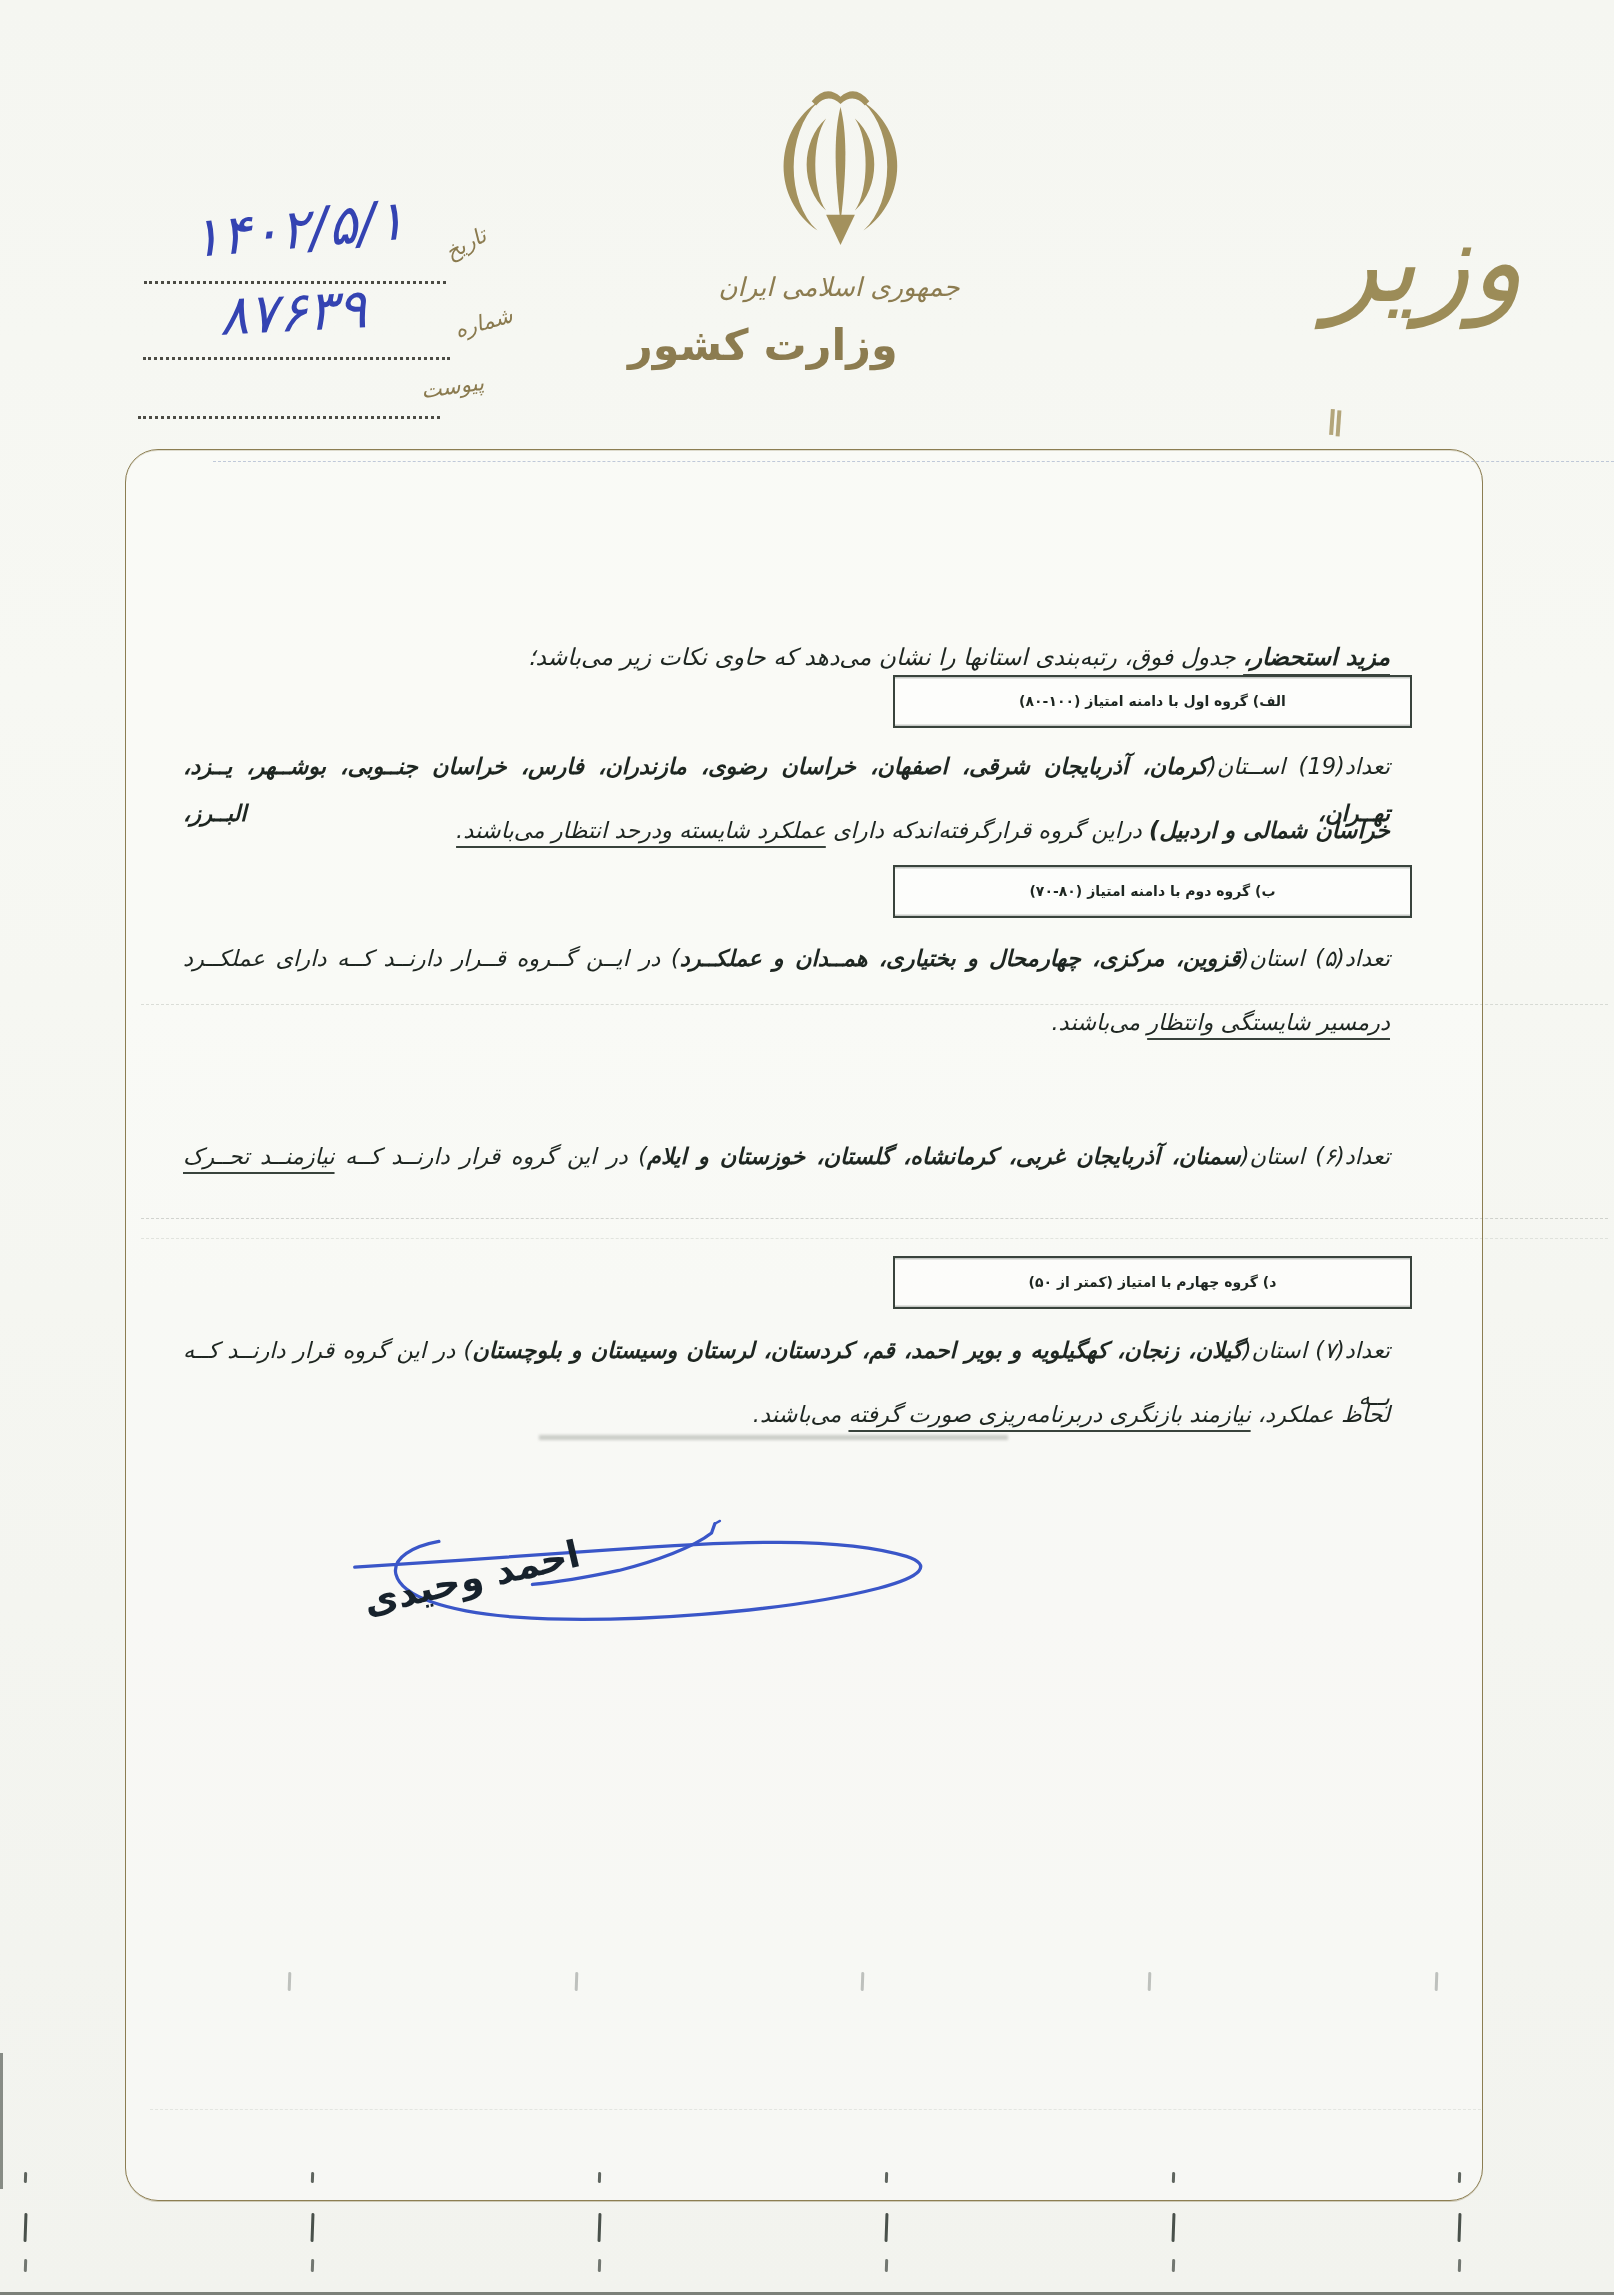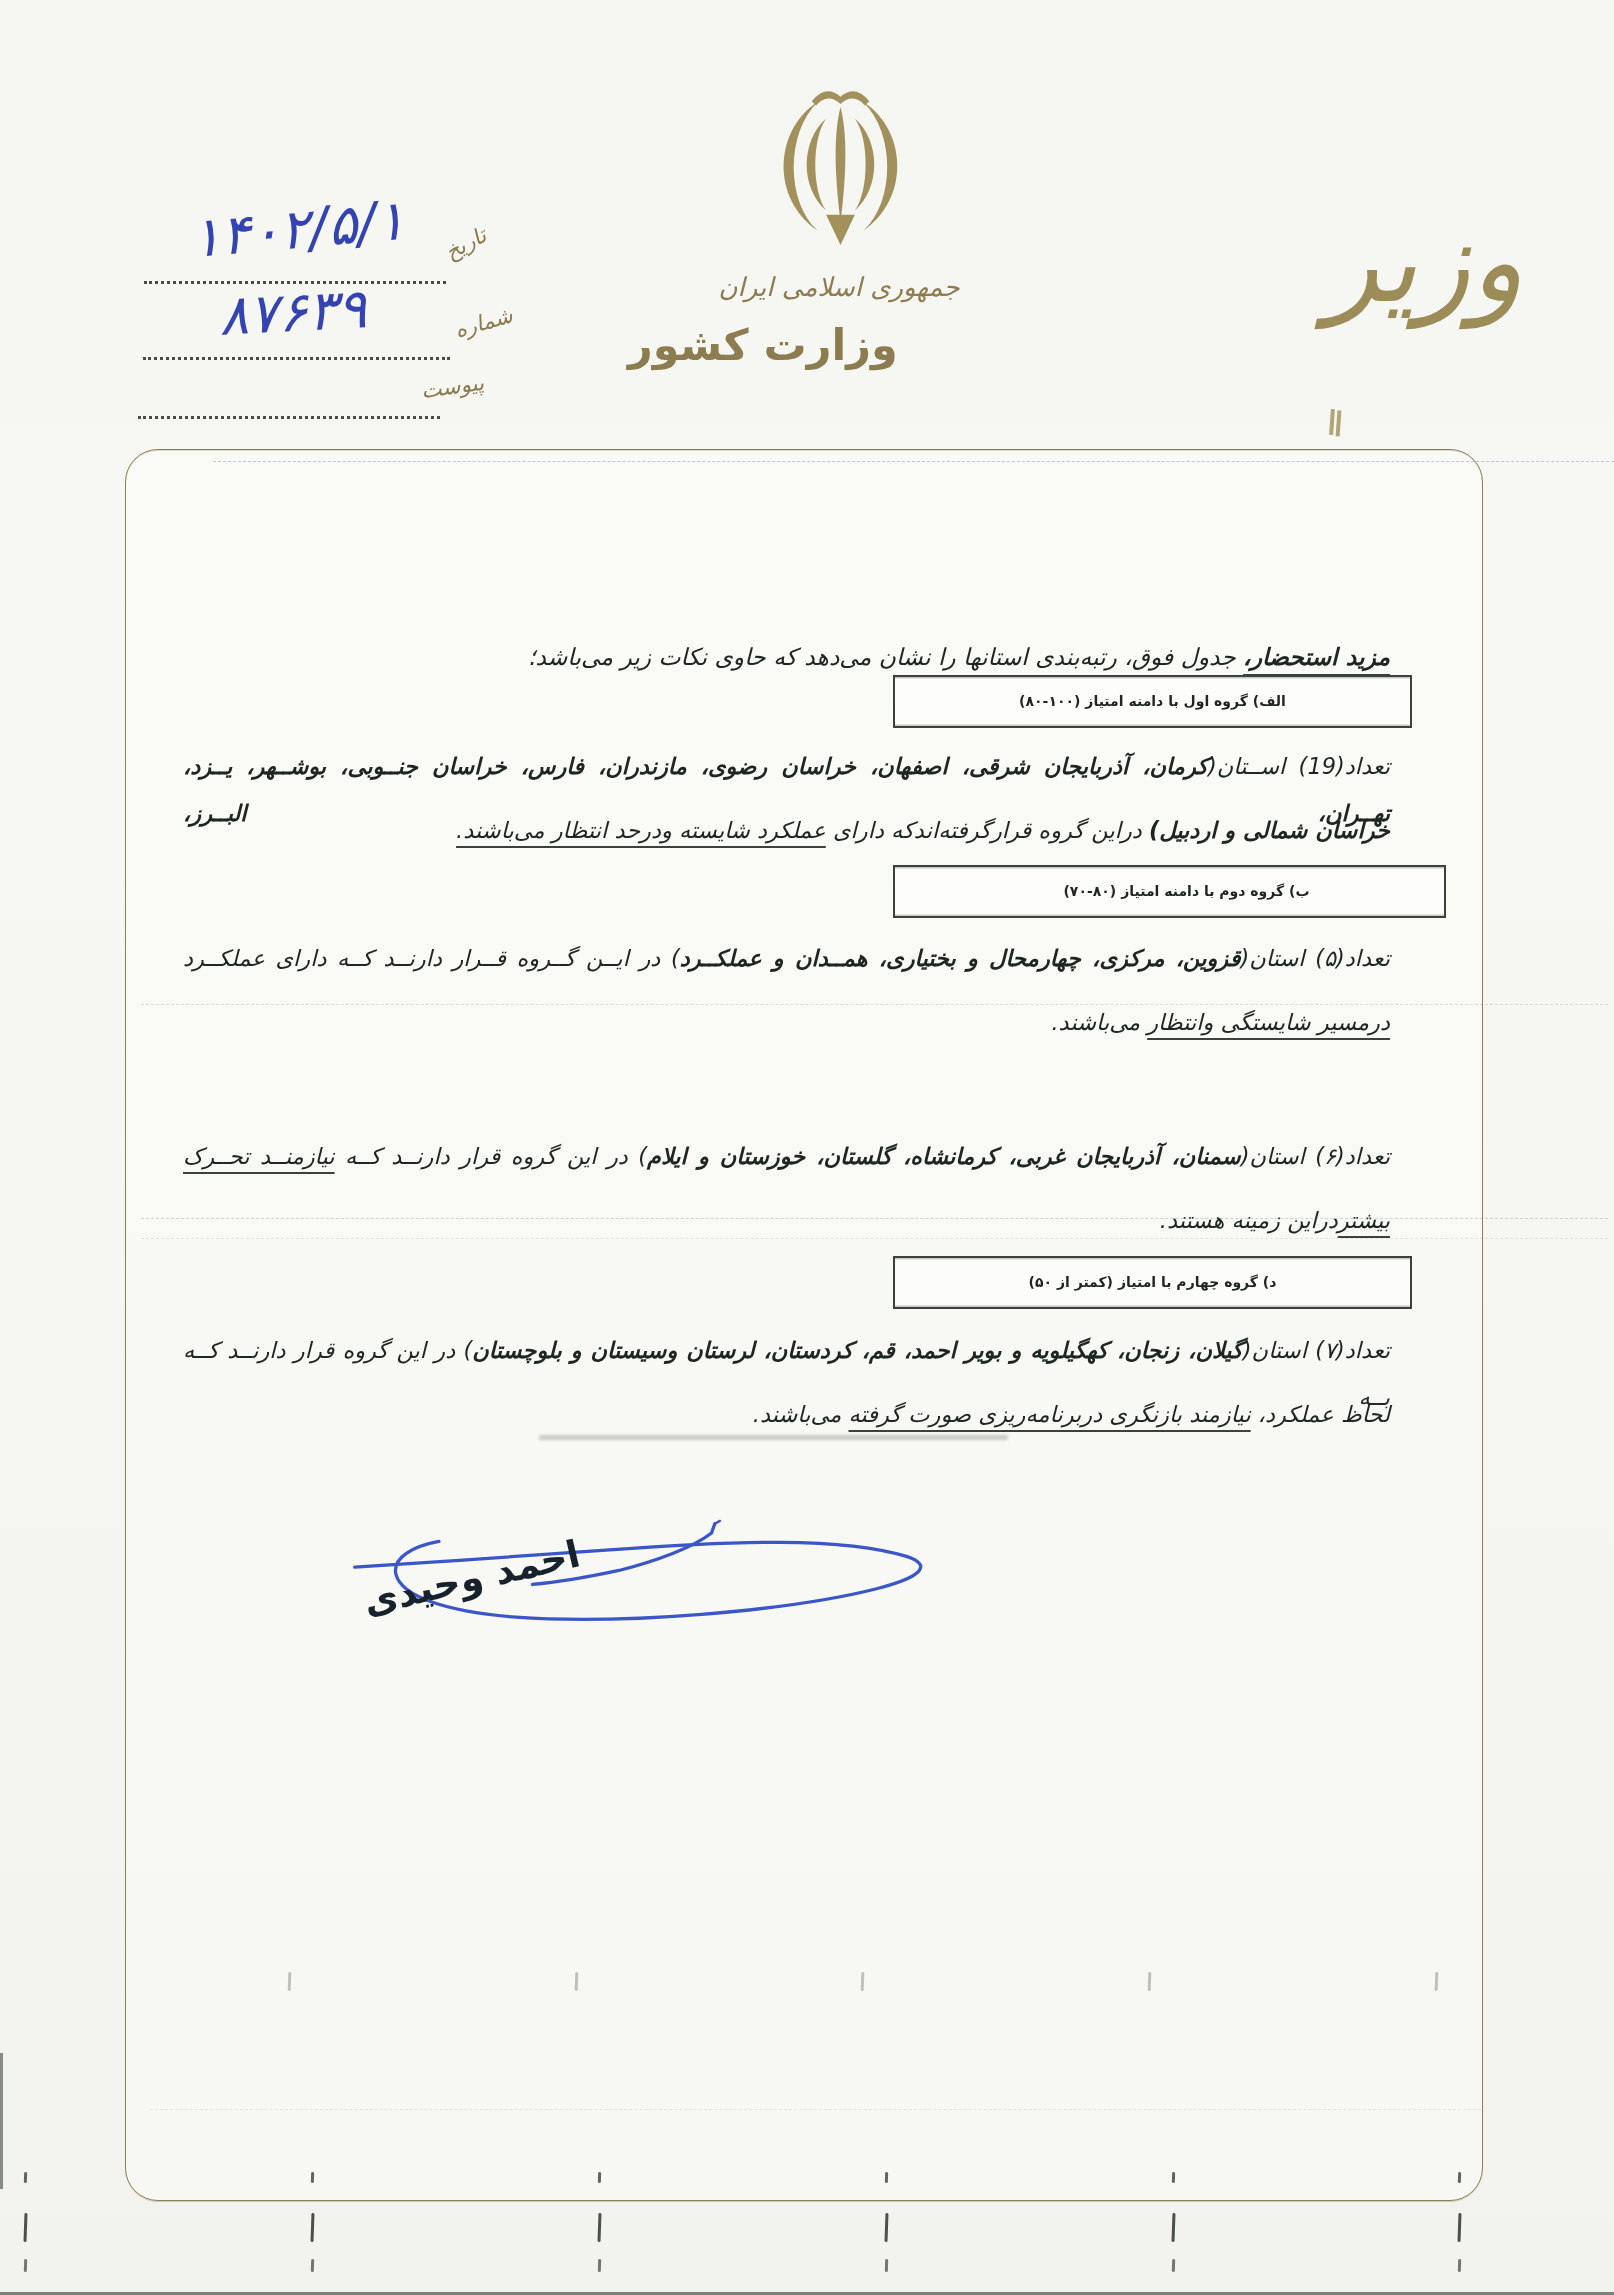--- a/index.html
+++ b/index.html
@@ -43,21 +43,21 @@
   .b{font-weight:700;}
   .u{text-decoration-line:underline;text-decoration-thickness:2.3px;
      text-underline-offset:7.5px;text-decoration-color:#39433c;}
   .intro{top:634px;font-size:23.4px;}
   .intro .u{text-decoration-thickness:3.3px;text-underline-offset:9.4px;}
   .gbox{position:absolute;left:893px;width:515px;height:49px;
     border:2.3px solid #39433c;background:rgba(255,255,255,.5);
     box-shadow:inset 0 1.4px 0 rgba(57,67,60,.28), inset 0 -1.4px 0 rgba(57,67,60,.28);
     direction:rtl;text-align:center;}
   .gbox span{display:block;line-height:49px;font-weight:700;font-size:14px;color:#1e2621;}
-  .gbox1{top:675px;} .gbox2{top:865px;padding-left:34px;} .gbox3{top:1062px;} .gbox4{top:1256px;}
+  .gbox1{top:675px;} .gbox2{top:865px;} .gbox3{top:1062px;} .gbox4{top:1256px;}
   .g1l1{top:743px;} .g1l2{top:807px;}
   .g2l1{top:935px;} .g2l2{top:999px;}
   .g3l1{top:1133px;} .g3l2{top:1197px;}
   .g4l1{top:1327px;} .g4l2{top:1391px;}
   
   .sig{position:absolute;left:319px;top:1476px;width:656px;height:169px;}
   
   .art-dash{position:absolute;height:0;border-bottom:1.9px dashed transparent;}
   .art-tick{position:absolute;width:2.8px;background:#2c342e;border-radius:1.4px;transform:rotate(2deg);}
   .smear{position:absolute;left:539px;top:1435px;width:469px;height:4.7px;
@@ -115,21 +115,20 @@
   <div class="line jline g1l1"><span>تعداد(19) اســتان(</span><span class="b">کرمان، آذربایجان شرقی، اصفهان، خراسان رضوی، مازندران، فارس، خراسان جنــوبی، بوشــهر، یــزد، تهــران، البــرز،</span></div>
   <div class="line g1l2"><span class="b">خراسان شمالی و اردبیل)</span><span> دراین گروه قرارگرفته‌اندکه دارای </span><span class="u">عملکرد شایسته ودرحد انتظار می‌باشند.</span></div>
 
   <div class="gbox gbox2">
     <span>ب) گروه دوم با دامنه امتیاز (۸۰-۷۰)</span>
   </div>
   <div class="line jline g2l1"><span>تعداد(۵) استان(</span><span class="b">قزوین، مرکزی، چهارمحال و بختیاری، همــدان و عملکــرد</span><span>) در ایــن گــروه قــرار دارنــد کــه دارای عملکــرد</span></div>
   <div class="line g2l2"><span class="u">درمسیر شایستگی وانتظار</span><span> می‌باشند.</span></div>
 
   <div class="line jline g3l1"><span>تعداد(۶) استان(</span><span class="b">سمنان، آذربایجان غربی، کرمانشاه، گلستان، خوزستان و ایلام</span><span>) در این گروه قرار دارنــد کــه </span><span class="u">نیازمنــد تحــرک</span></div>
-  <div class="line g3l2"><span class="u">بیشتر</span><span>دراین زمینه هستند.</span></div>
 
   <div class="gbox gbox4">
     <span>د) گروه چهارم با امتیاز (کمتر از ۵۰)</span>
   </div>
   <div class="line jline g4l1"><span>تعداد(۷) استان(</span><span class="b">گیلان، زنجان، کهگیلویه و بویر احمد، قم، کردستان، لرستان وسیستان و بلوچستان</span><span>) در این گروه قرار دارنــد کــه بــه</span></div>
   <div class="line g4l2"><span>لحاظ عملکرد، </span><span class="u">نیازمند بازنگری دربرنامه‌ریزی صورت گرفته</span><span> می‌باشند.</span></div>
 
   <div class="sig">
     <svg viewBox="0 0 1400 340" width="656" height="159">
       <g fill="none" stroke="#3a56c8" stroke-width="7" stroke-linecap="round">

